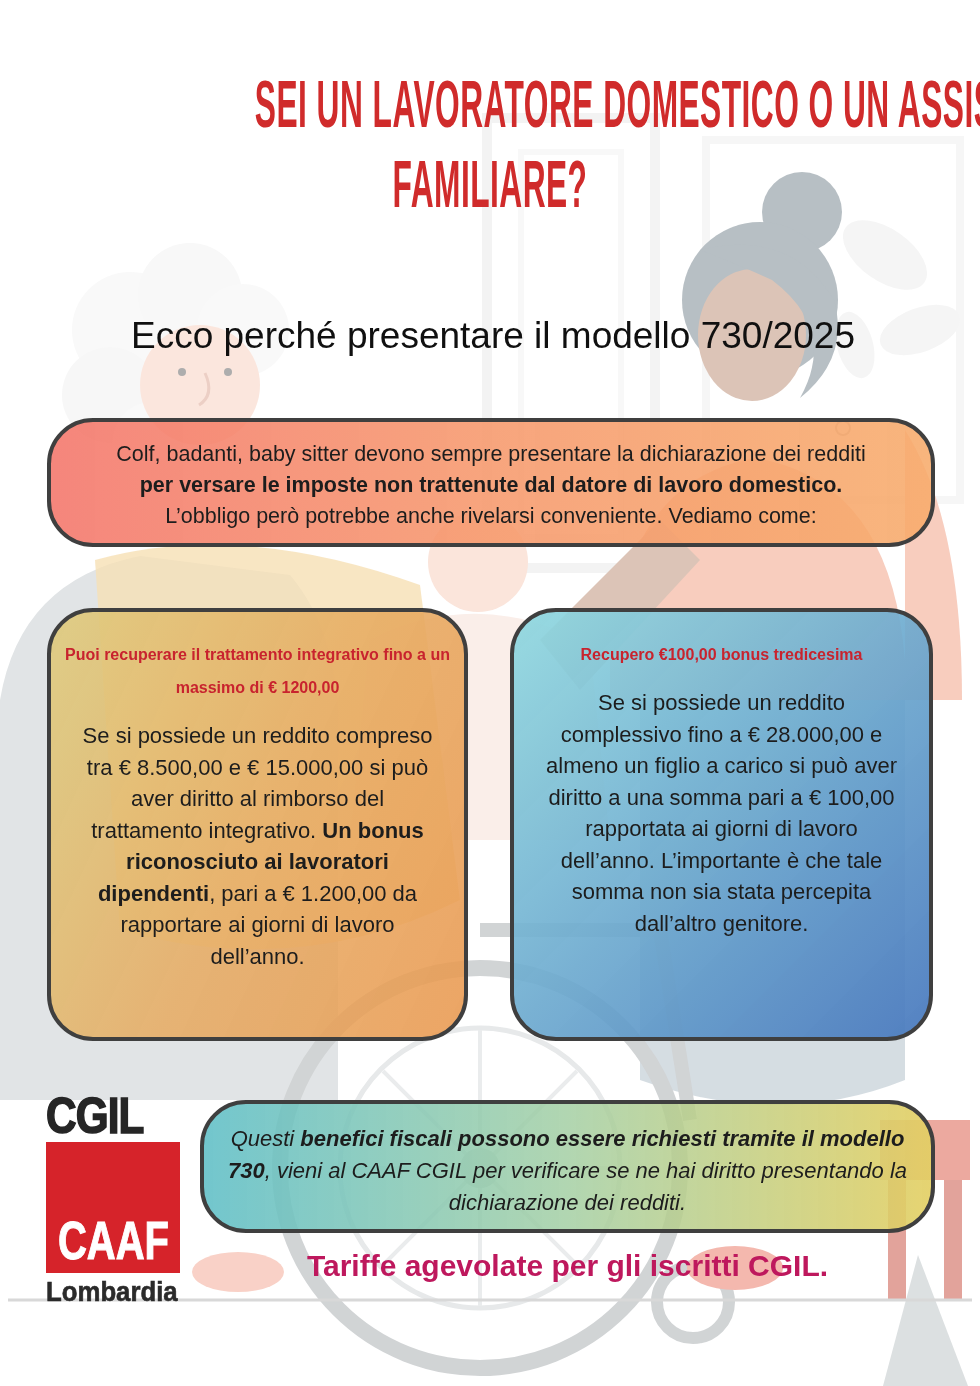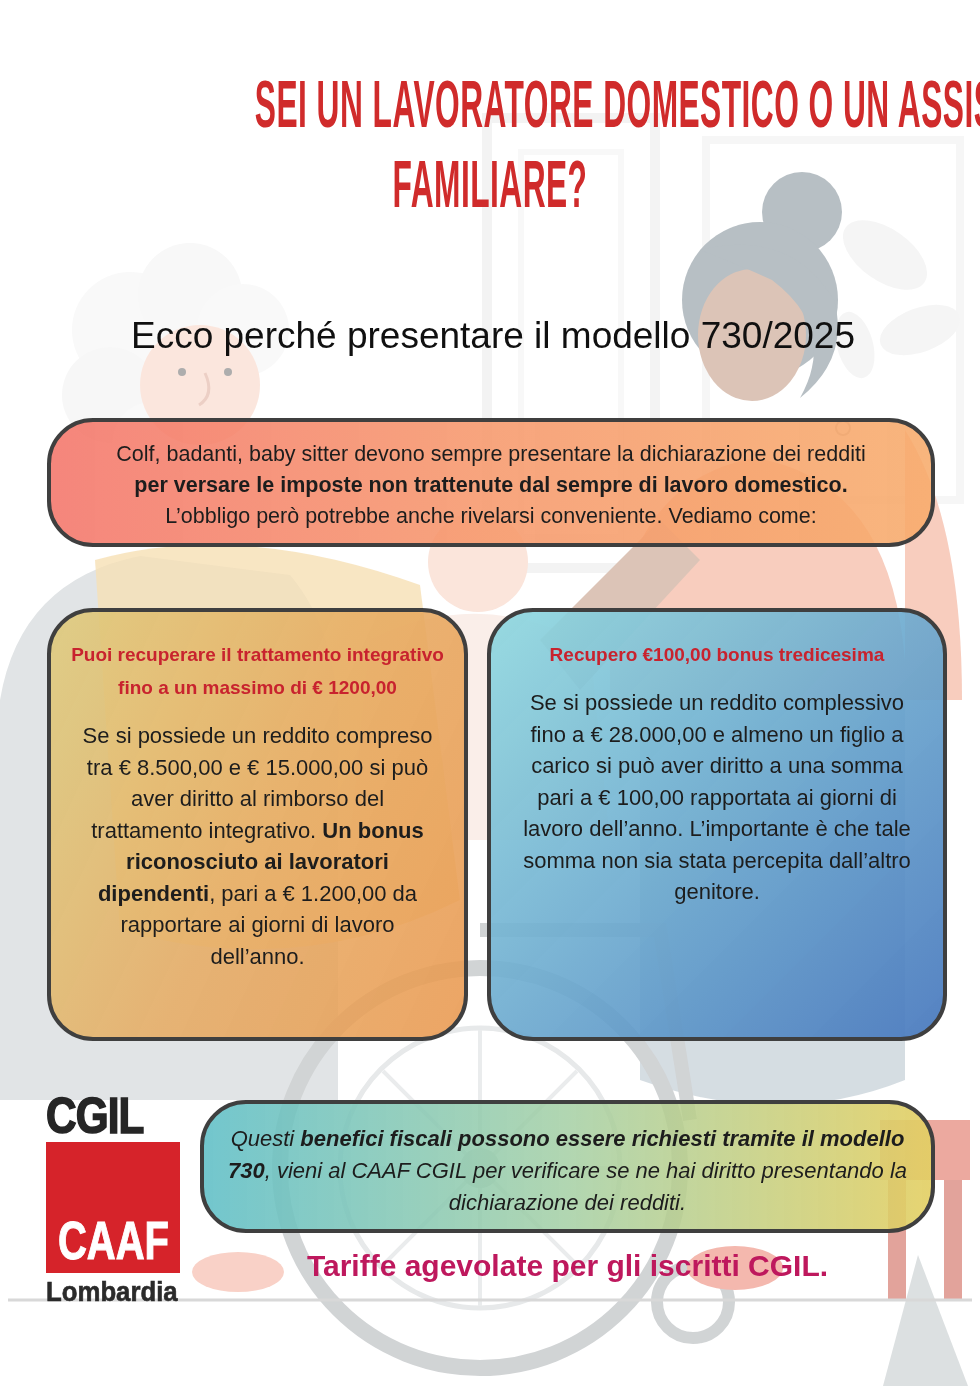--- a/index.html
+++ b/index.html
@@ -35,26 +35,26 @@
   }
   .intro-line{white-space:nowrap;}
   .b{font-weight:700;}
 
   .card{top:608px;height:433px;padding:26px 10px;font-size:22px;line-height:31.5px;}
   .card-left{
     left:47px;width:421px;
     background:linear-gradient(115deg,rgba(221,201,121,.88),rgba(230,170,95,.85),rgba(233,152,79,.88));
   }
   .card-right{
-    left:487px;width:460px;
+    left:510px;width:423px;
     background:linear-gradient(135deg,rgba(143,216,223,.92),rgba(106,168,206,.9),rgba(70,119,189,.92));
   }
   .card-title{
     color:var(--card-title-red,#c8232e);font-weight:700;
-    font-size:19px;line-height:33px;margin:0 0 3px 0;
+    font-size:16px;line-height:33px;margin:0 0 3px 0;
   }
   .card-body{margin:16px;}
 
   .cta{
     left:200px;top:1100px;width:735px;height:133px;
     padding:19px 22px;font-size:22px;line-height:32px;
     background:linear-gradient(90deg,rgba(99,192,200,.9),rgba(160,205,160,.82),rgba(227,207,98,.9));
   }
   .cta p{margin:0;font-style:italic;}
 
@@ -152,21 +152,21 @@
 
   <h1 class="title">
     <span class="title-line">SEI UN LAVORATORE DOMESTICO O UN ASSISTENTE</span>
     <span class="title-line">FAMILIARE?</span>
   </h1>
 
   <h2 class="subtitle">Ecco perché presentare il modello 730/2025</h2>
 
   <div class="box intro">
     <div class="intro-line">Colf, badanti, baby sitter devono sempre presentare la dichiarazione dei redditi</div>
-    <div class="intro-line b">per versare le imposte non trattenute dal sempre di lavoro domestico.</div>
+    <div class="intro-line b">per versare le imposte non trattenute dal datore di lavoro domestico.</div>
     <div class="intro-line">L’obbligo però potrebbe anche rivelarsi conveniente. Vediamo come:</div>
   </div>
 
   <div class="box card card-left">
     <div class="card-title">Puoi recuperare il trattamento integrativo fino a un massimo di € 1200,00</div>
     <p class="card-body"><span>Se si possiede un reddito compreso tra € 8.500,00 e € 15.000,00 si può aver diritto al rimborso del trattamento integrativo. </span><span class="b">Un bonus riconosciuto ai lavoratori dipendenti</span><span>, pari a € 1.200,00 da rapportare ai giorni di lavoro dell’anno.</span></p>
   </div>
 
   <div class="box card card-right">
     <div class="card-title">Recupero €100,00 bonus tredicesima</div>

